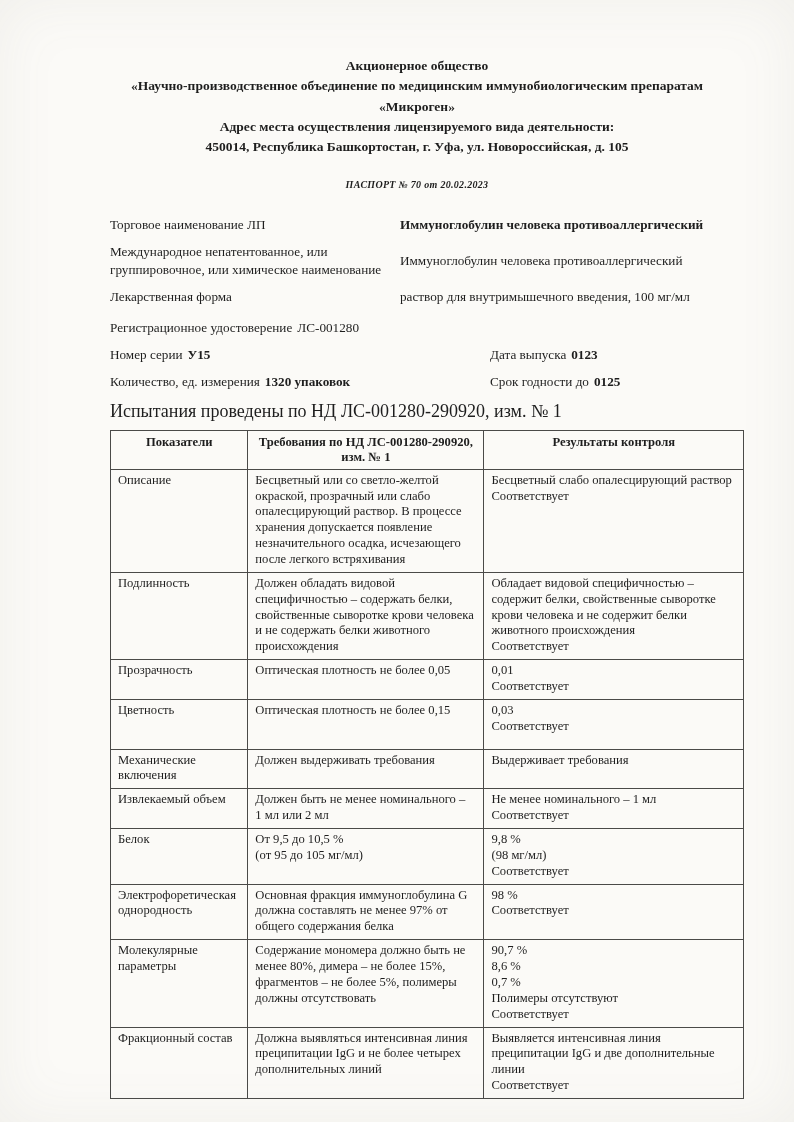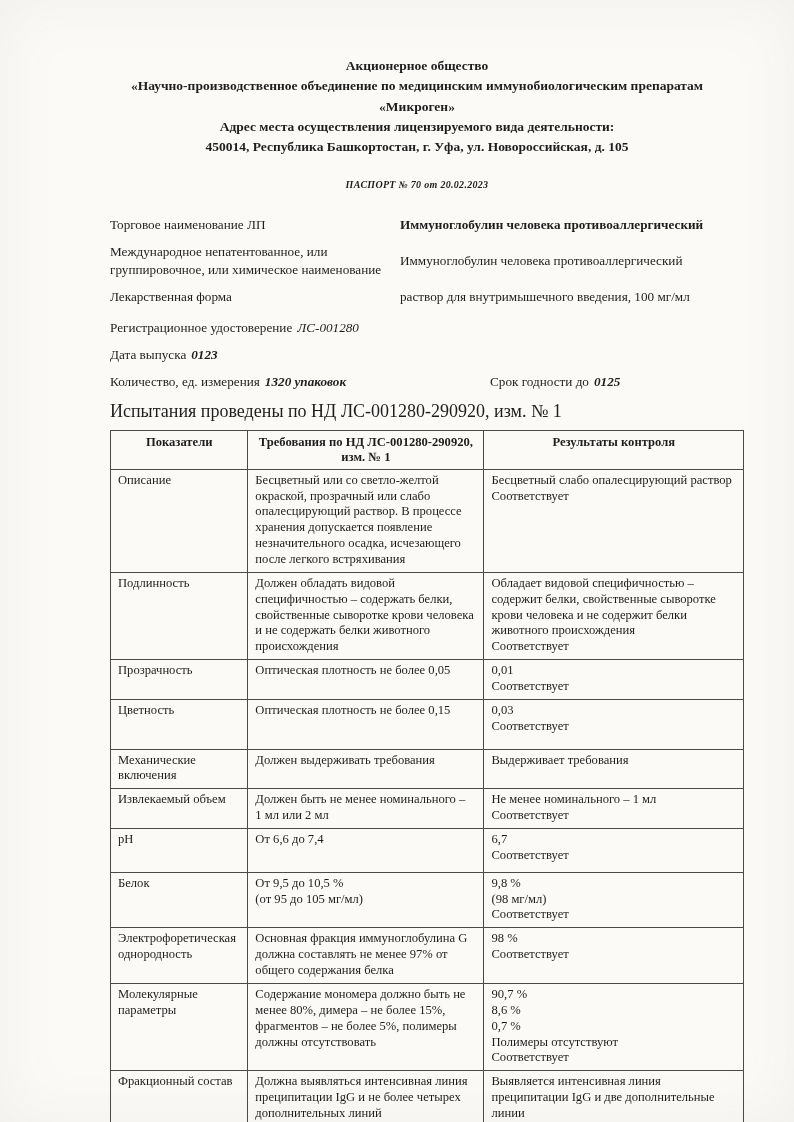--- a/index.html
+++ b/index.html
@@ -29,21 +29,21 @@
   }
   
   .info { margin-top: 26px; font-size: 13.2px; }
   .info-grid-row { display: flex; margin-bottom: 9px; }
   .info-label { width: 290px; flex: 0 0 290px; line-height: 1.35; padding-right: 12px; }
   .info-value { flex: 1; line-height: 1.35; display: flex; align-items: center; }
   .bold { font-weight: bold; }
   .kv-line { display: flex; margin-bottom: 11px; }
   .kv-left { width: 380px; flex: 0 0 380px; }
   .kv-pair span { display: inline; }
-  .kv-pair .val { margin-left: 5px; font-style: italic; }
+  .kv-pair .val { margin-left: 5px; }
   .tests-note { margin-top: 4px; margin-bottom: 8px; font-size: 18px; }
   
   table.qc {
     width: 634px;
     border-collapse: collapse;
     font-size: 12.6px;
     line-height: 1.26;
   }
   table.qc th, table.qc td {
     border: 1px solid #4a4a48;
@@ -91,20 +91,23 @@
         <div class="info-value">раствор для внутримышечного введения, 100 мг/мл</div>
       </div>
 
       <div class="kv-line" style="margin-top:14px;">
         <div class="kv-pair">
           <span>Регистрационное удостоверение</span><span class="val">ЛС-001280</span>
         </div>
       </div>
 
       <div class="kv-line">
+        <div class="kv-left kv-pair">
+          <span>Номер серии</span><span class="val bold">У15</span>
+        </div>
         <div class="kv-pair">
           <span>Дата выпуска</span><span class="val bold">0123</span>
         </div>
       </div>
 
       <div class="kv-line">
         <div class="kv-left kv-pair">
           <span>Количество, ед. измерения</span><span class="val bold">1320 упаковок</span>
         </div>
         <div class="kv-pair">
@@ -153,26 +156,20 @@
         <tr>
           <td class="c1">Механические включения</td>
           <td class="c2">Должен выдерживать требования</td>
           <td class="c3">Выдерживает требования</td>
         </tr>
         <tr>
           <td class="c1">Извлекаемый объем</td>
           <td class="c2">Должен быть не менее номинального –
 1 мл или 2 мл</td>
           <td class="c3">Не менее номинального – 1 мл
-Соответствует</td>
-        </tr>
-        <tr class="r-pad2">
-          <td class="c1">рН</td>
-          <td class="c2">От 6,6 до 7,4</td>
-          <td class="c3">6,7
 Соответствует</td>
         </tr>
         <tr>
           <td class="c1">Белок</td>
           <td class="c2">От 9,5 до 10,5 %
 (от 95 до 105 мг/мл)</td>
           <td class="c3">9,8 %
 (98 мг/мл)
 Соответствует</td>
         </tr>

